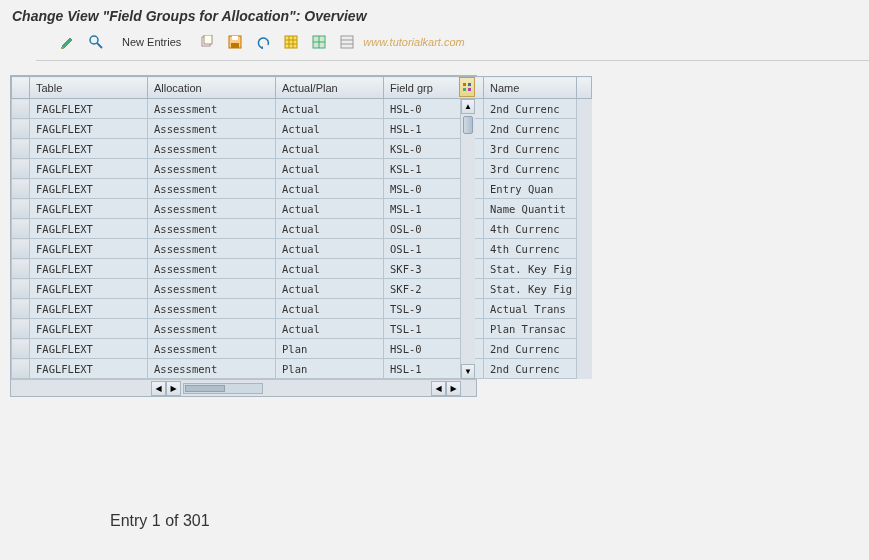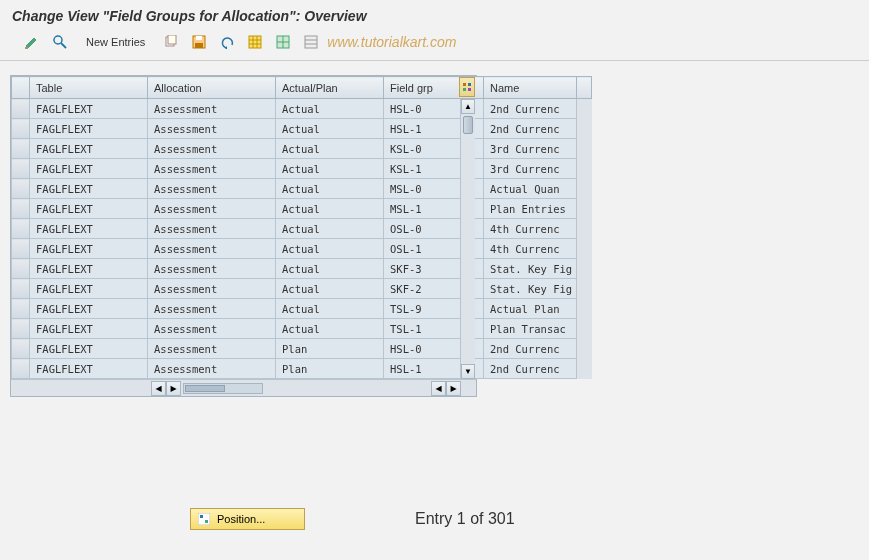--- a/index.html
+++ b/index.html
@@ -18,39 +18,40 @@
       font-weight: bold;
       font-size: 14px;
       color: #333;
     }
     .toolbar {
       display: flex;
       align-items: center;
       gap: 8px;
       padding: 4px 10px 8px 22px;
       border-bottom: 1px solid #ccc;
+      margin-left: 36px;
     }
     .toolbar .icon-btn {
       width: 20px;
       height: 20px;
       display: flex;
       align-items: center;
       justify-content: center;
       border-radius: 3px;
       cursor: pointer;
     }
     .toolbar .new-entries {
       padding: 2px 8px;
       color: #333;
       cursor: pointer;
       font-size: 11px;
     }
     .watermark {
       color: #d4a95f;
-      font-size: 14px;
+      font-size: 11px;
       font-style: italic;
       margin-left: -2px;
     }
     .table-wrap {
       margin: 14px 10px 0 10px;
       border: 1px solid #a8b6c1;
       background: #e8edf3;
       width: 467px;
       position: relative;
     }
@@ -325,30 +326,30 @@
           <td>KSL-1</td>
           <td>3rd Currenc</td>
           <td style="background:#dde3e9;border-left:1px solid #b8c4ce;border-right:none;border-top:none;border-bottom:none;"></td>
         </tr>
         <tr>
           <td class="sel-cell"></td>
           <td>FAGLFLEXT</td>
           <td>Assessment</td>
           <td>Actual</td>
           <td>MSL-0</td>
-          <td>Actual Quan</td>
+          <td>Entry Quan</td>
           <td style="background:#dde3e9;border-left:1px solid #b8c4ce;border-right:none;border-top:none;border-bottom:none;"></td>
         </tr>
         <tr>
           <td class="sel-cell"></td>
           <td>FAGLFLEXT</td>
           <td>Assessment</td>
           <td>Actual</td>
           <td>MSL-1</td>
-          <td>Plan Entries</td>
+          <td>Name Quantit</td>
           <td style="background:#dde3e9;border-left:1px solid #b8c4ce;border-right:none;border-top:none;border-bottom:none;"></td>
         </tr>
         <tr>
           <td class="sel-cell"></td>
           <td>FAGLFLEXT</td>
           <td>Assessment</td>
           <td>Actual</td>
           <td>OSL-0</td>
           <td>4th Currenc</td>
           <td style="background:#dde3e9;border-left:1px solid #b8c4ce;border-right:none;border-top:none;border-bottom:none;"></td>
@@ -379,21 +380,21 @@
           <td>SKF-2</td>
           <td>Stat. Key Fig</td>
           <td style="background:#dde3e9;border-left:1px solid #b8c4ce;border-right:none;border-top:none;border-bottom:none;"></td>
         </tr>
         <tr>
           <td class="sel-cell"></td>
           <td>FAGLFLEXT</td>
           <td>Assessment</td>
           <td>Actual</td>
           <td>TSL-9</td>
-          <td>Actual Plan</td>
+          <td>Actual Trans</td>
           <td style="background:#dde3e9;border-left:1px solid #b8c4ce;border-right:none;border-top:none;border-bottom:none;"></td>
         </tr>
         <tr>
           <td class="sel-cell"></td>
           <td>FAGLFLEXT</td>
           <td>Assessment</td>
           <td>Actual</td>
           <td>TSL-1</td>
           <td>Plan Transac</td>
           <td style="background:#dde3e9;border-left:1px solid #b8c4ce;border-right:none;border-top:none;border-bottom:none;"></td>
@@ -440,24 +441,14 @@
         <div class="th"></div>
       </div>
     <div class="gap"></div>
     <div class="arrow">◀</div>
     <div class="arrow">▶</div>
     <div style="width:15px"></div>
   </div>
 </div>
 
 <div class="footer">
-  <div class="position-btn">
-    <span class="pi">
-      <svg width="12" height="12" viewBox="0 0 12 12">
-          <rect x="0" y="0" width="12" height="12" fill="#fff" stroke="#888" stroke-width="0.5"></rect>
-          <rect x="2" y="2" width="3" height="3" fill="#37a"></rect>
-          <rect x="7" y="7" width="3" height="3" fill="#4a7"></rect>
-        </svg>
-    </span>
-    <span>Position...</span>
-  </div>
   <div class="entry-count">Entry 1 of 301</div>
 </div>
 
 </body></html>

